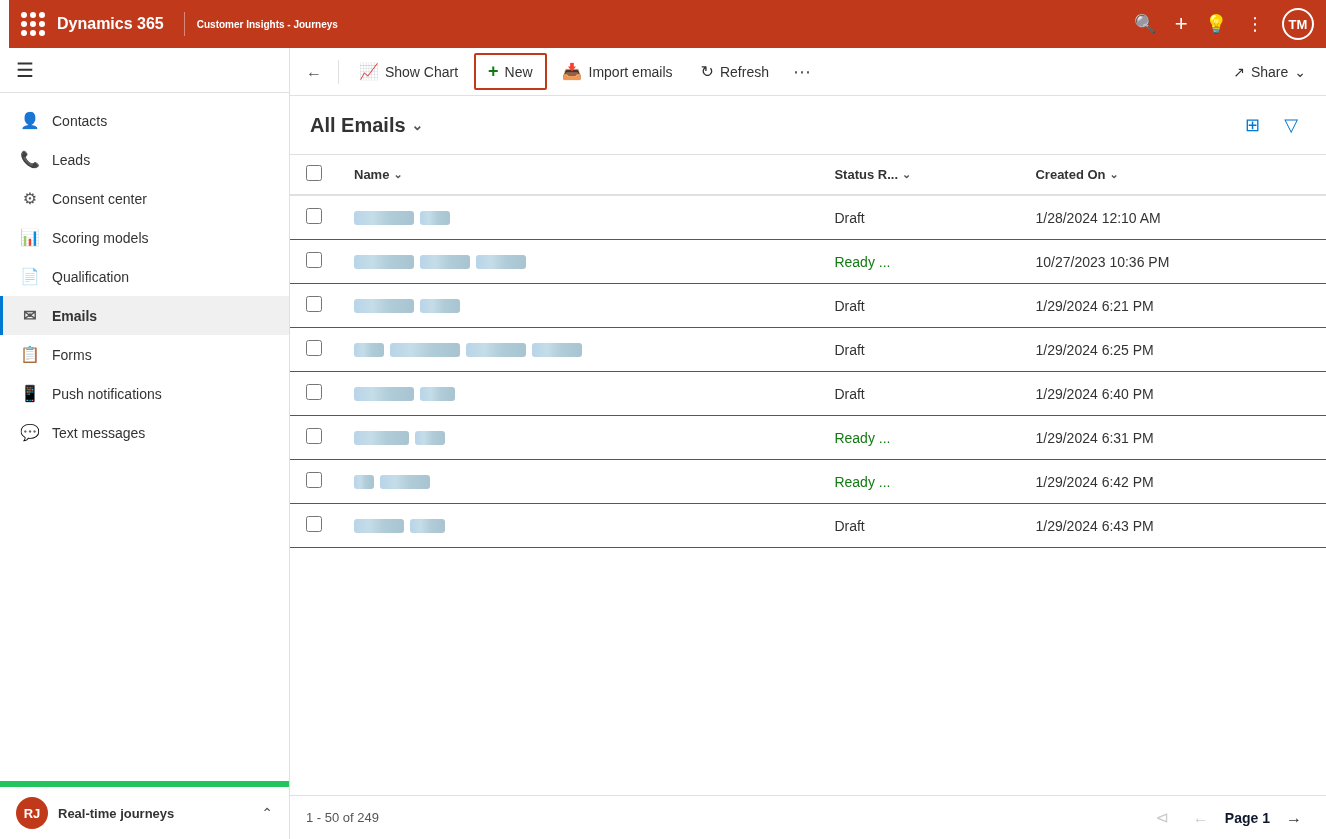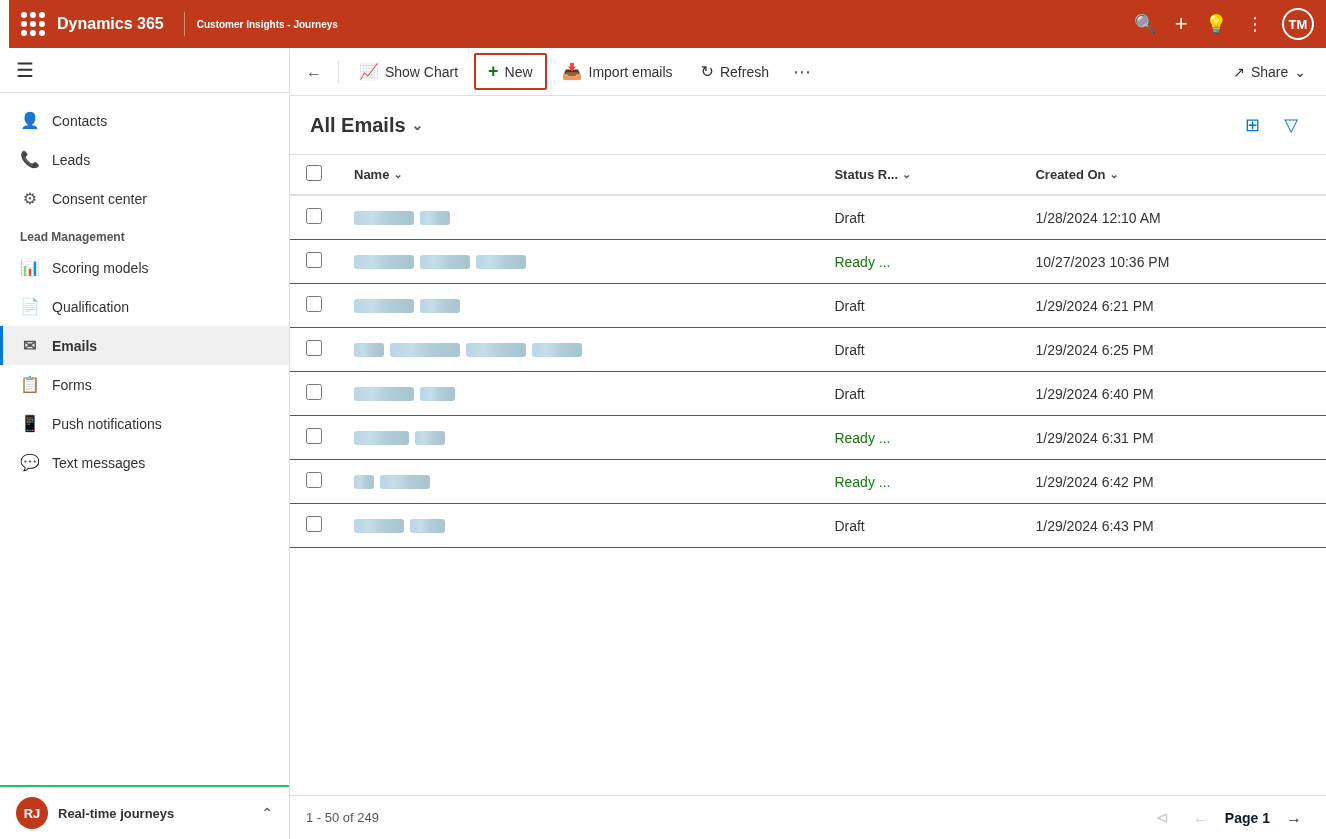--- a/index.html
+++ b/index.html
@@ -123,21 +123,21 @@
       color: #555;
       text-transform: none;
     }
     .sidebar-icon {
       font-size: 16px;
       color: #555;
       width: 20px;
       text-align: center;
     }
     .sidebar-footer {
-      border-top: 2px solid #22c55e;
+      border-top: 6px solid #22c55e;
       padding: 10px 16px;
       display: flex;
       align-items: center;
       gap: 10px;
       background: #fff;
     }
     .sidebar-footer-avatar {
       width: 32px; height: 32px;
       border-radius: 50%;
       background: #c0391b;
@@ -442,21 +442,20 @@
       </div>
       <div class="sidebar-item">
         <span class="sidebar-icon">📞</span>
         <span>Leads</span>
       </div>
       <div class="sidebar-item">
         <span class="sidebar-icon">⚙</span>
         <span>Consent center</span>
       </div>
 
-      <div class="sidebar-section-label">Lead Management</div>
 
       <div class="sidebar-item">
         <span class="sidebar-icon">📊</span>
         <span>Scoring models</span>
       </div>
       <div class="sidebar-item">
         <span class="sidebar-icon">📄</span>
         <span>Qualification</span>
       </div>
 

